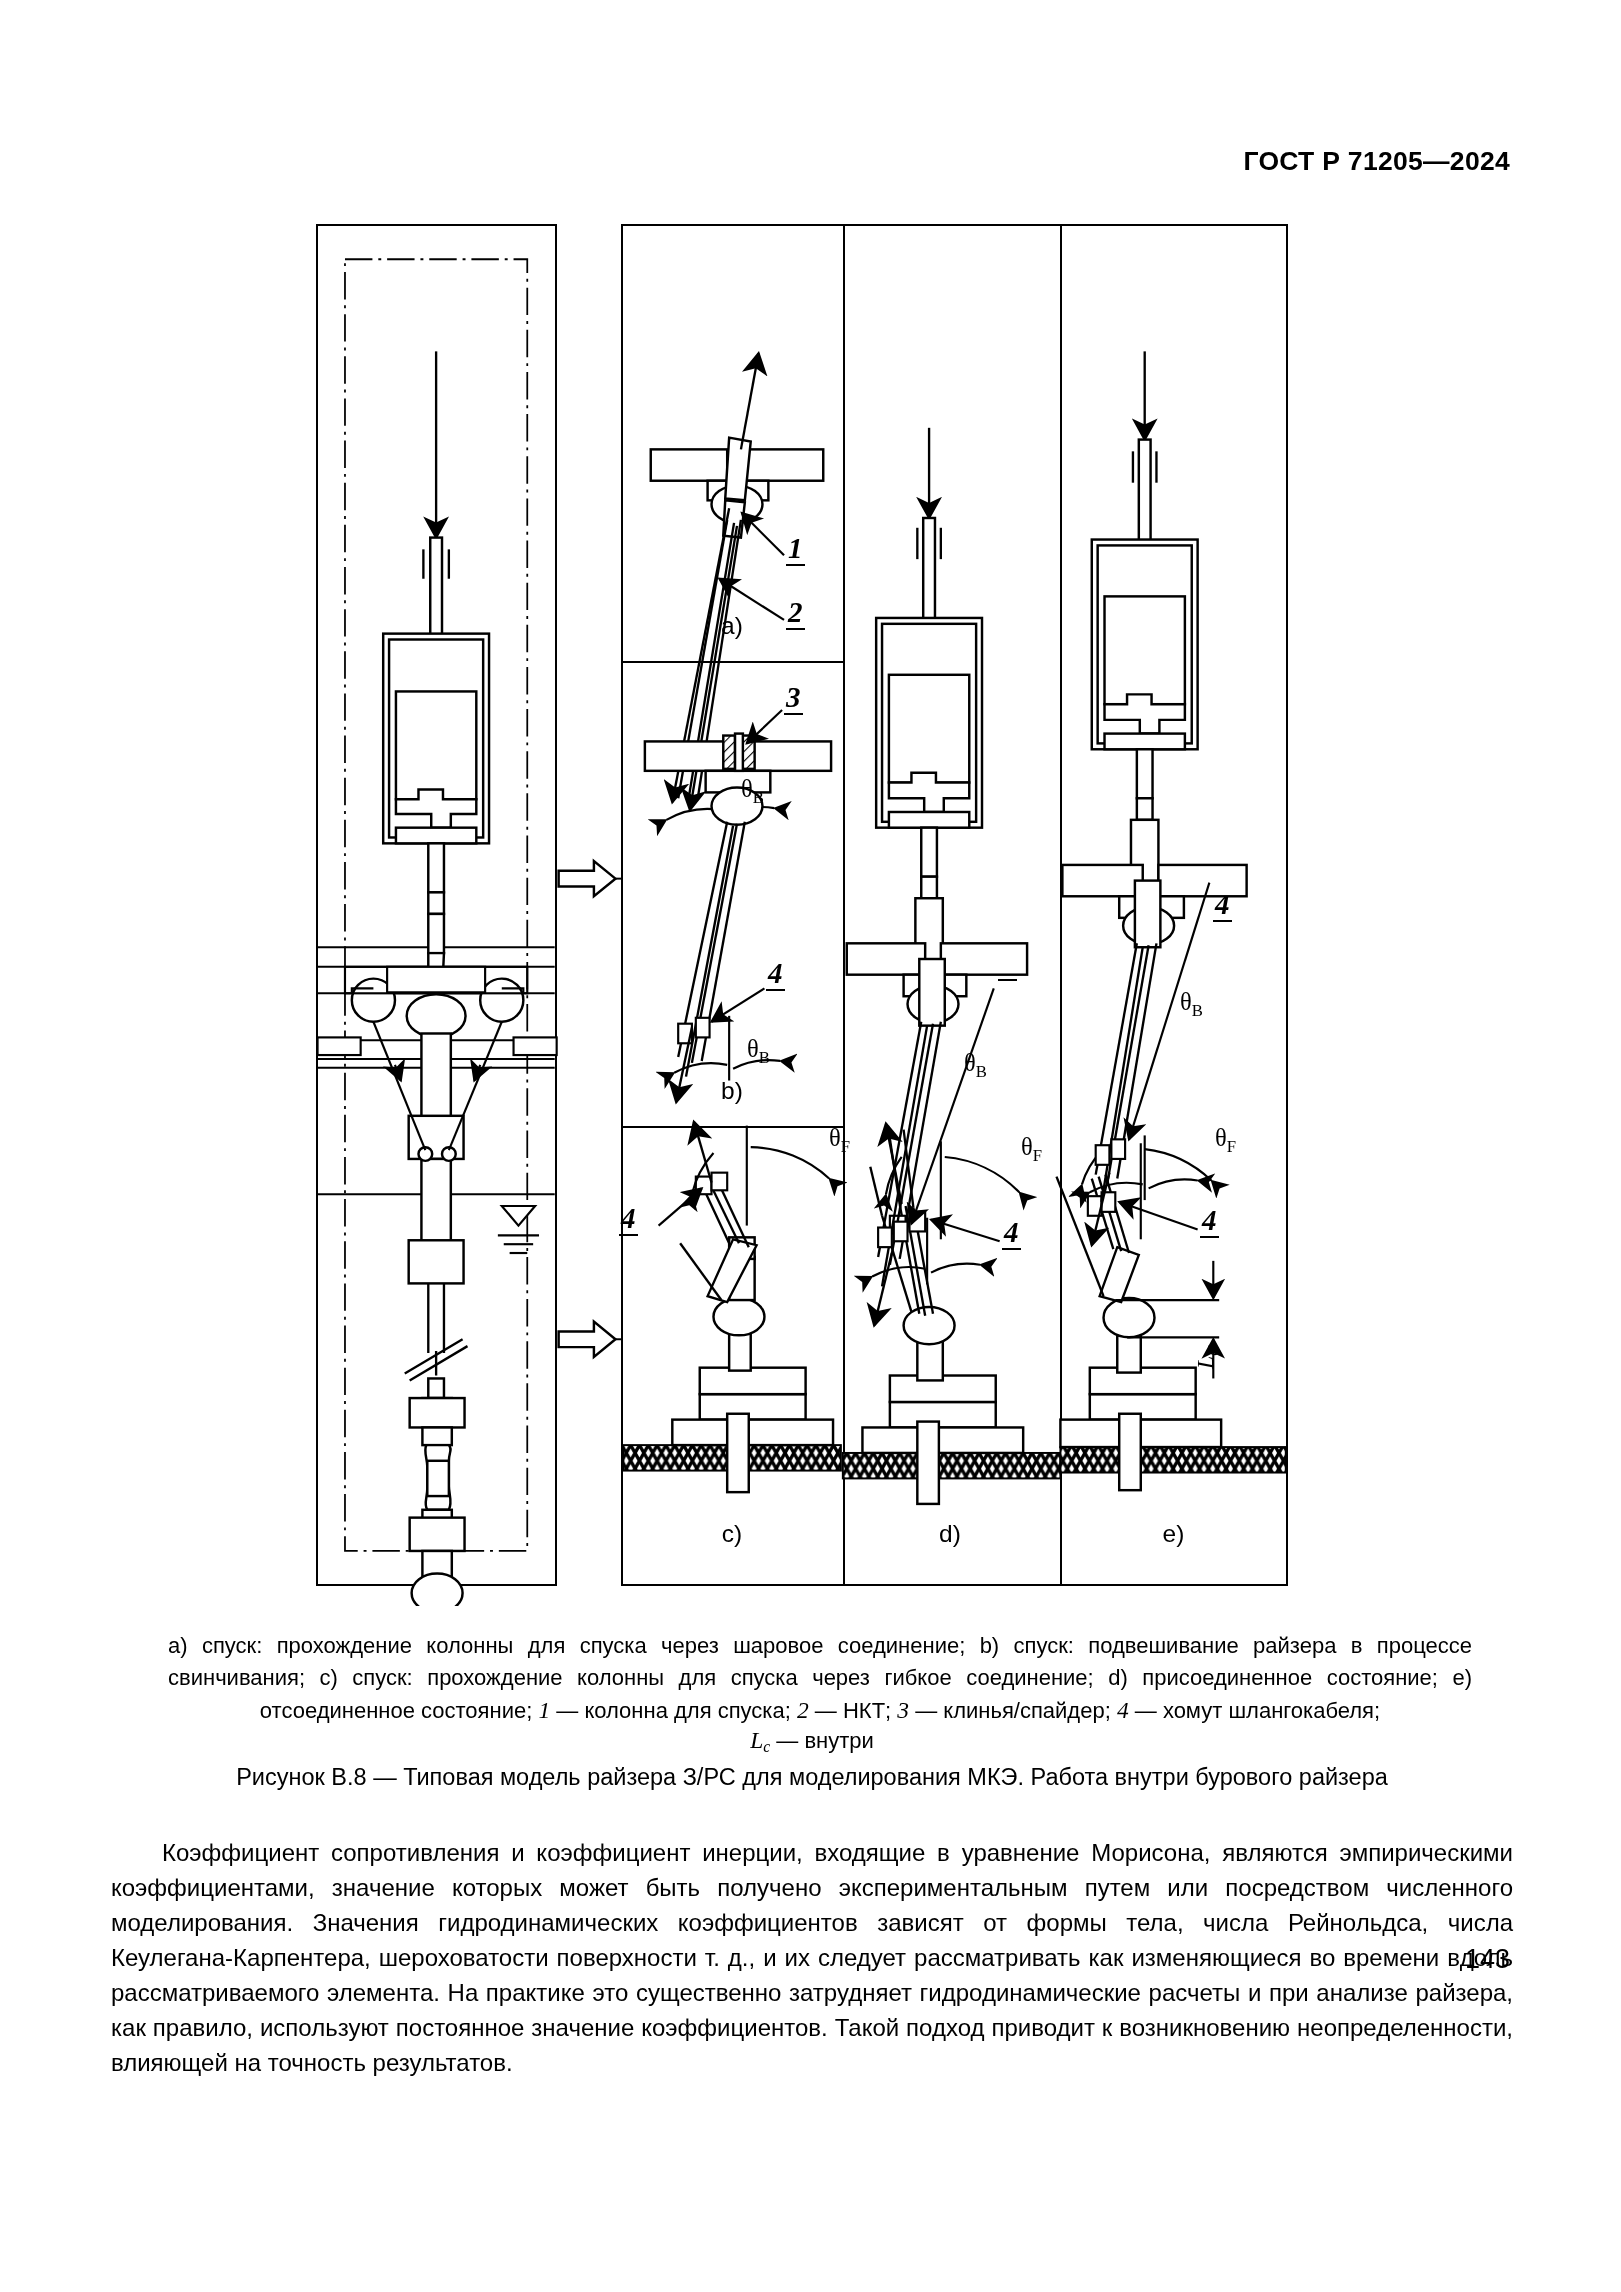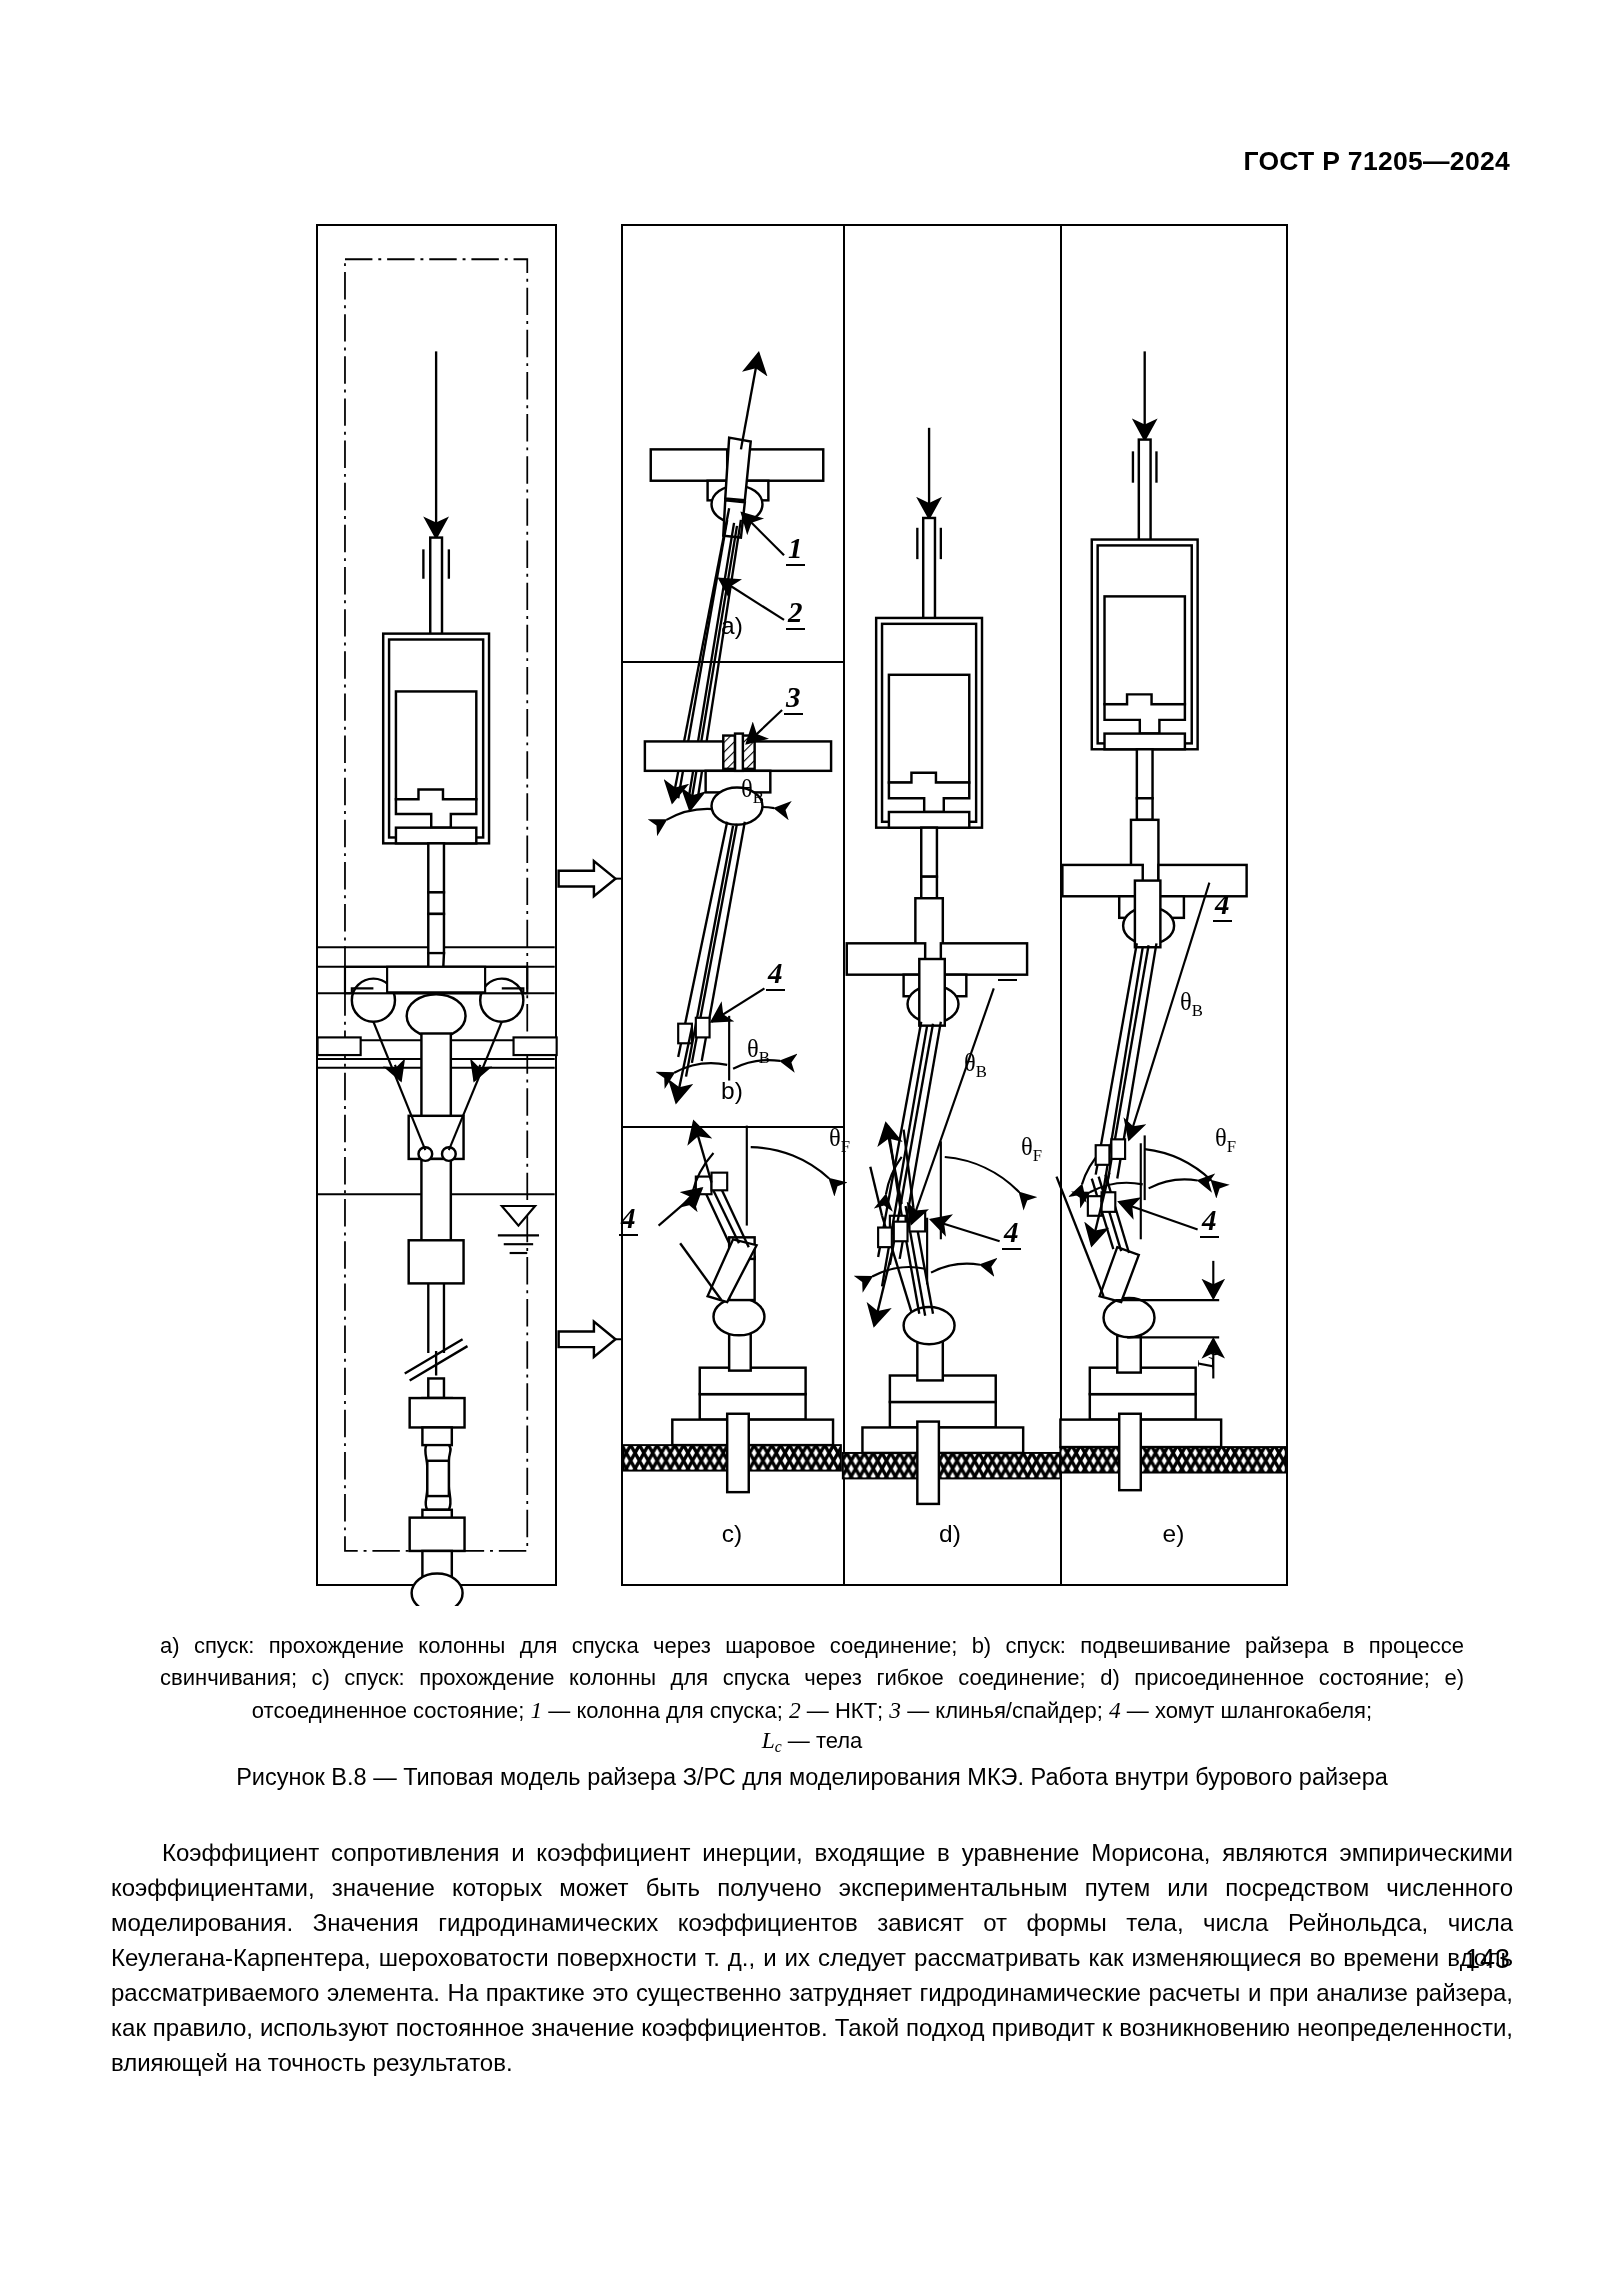--- a/index.html
+++ b/index.html
@@ -99,21 +99,21 @@
     font-style: italic;
     white-space: nowrap;
     transform: rotate(-90deg);
     transform-origin: left top;
   }
   .dim-lbl sub { font-size: 15.7px; }
 
   
   .caption {
     position: absolute;
-    left: 160px;
+    left: 168px;
     top: 1630px;
     width: 1304px;
     font-size: 22px;
     line-height: 32px;
     text-align: justify;
     text-align-last: center;
   }
   .caption i { font-family: "Liberation Serif", serif; font-style: italic; font-size: 23.5px; }
 
   .fig-title {
@@ -655,21 +655,21 @@
     </g>
   </svg>
 </div>
 
 <div class="caption">
   <span>a) спуск: прохождение колонны для спуска через шаровое соединение; b) спуск: подвешивание райзера в процессе</span>
   <span>свинчивания; c) спуск: прохождение колонны для спуска через гибкое соединение; d) присоединенное состояние;</span>
   <span>e) отсоединенное состояние; </span><i>1</i><span> — </span><span>колонна для спуска; </span><i>2</i><span> — </span><span>НКТ; </span><i>3</i><span> — </span><span>клинья/спайдер; </span><i>4</i><span> — </span><span>хомут шлангокабеля;</span>
 </div>
 <div style="position:absolute; left:111px; top:1727px; width:1402px; text-align:center; font-size:22px;">
-  <i style="font-family:'Liberation Serif',serif; font-style:italic; font-size:23.5px;">L</i><span class="sub" style="font-size:15.7px; vertical-align:-3.9px; font-style:italic; font-family:'Liberation Serif',serif;">c</span><span> — тела</span>
+  <i style="font-family:'Liberation Serif',serif; font-style:italic; font-size:23.5px;">L</i><span class="sub" style="font-size:15.7px; vertical-align:-3.9px; font-style:italic; font-family:'Liberation Serif',serif;">c</span><span> — внутри</span>
 </div>
 
 <div class="fig-title">Рисунок В.8 — Типовая модель райзера З/РС для моделирования МКЭ. Работа внутри бурового райзера</div>
 
 <div class="body-text">Коэффициент сопротивления и коэффициент инерции, входящие в уравнение Морисона, являются эмпирическими коэффициентами, значение которых может быть получено экспериментальным путем или посредством численного моделирования. Значения гидродинамических коэффициентов зависят от формы тела, числа Рейнольдса, числа Кеулегана-Карпентера, шероховатости поверхности т. д., и их следует рассматривать как изменяющиеся во времени вдоль рассматриваемого элемента. На практике это существенно затрудняет гидродинамические расчеты и при анализе райзера, как правило, используют постоянное значение коэффициентов. Такой подход приводит к возникновению неопределенности, влияющей на точность результатов.</div>
 
 <div class="page-number">143</div>
 
 
 </body></html>

